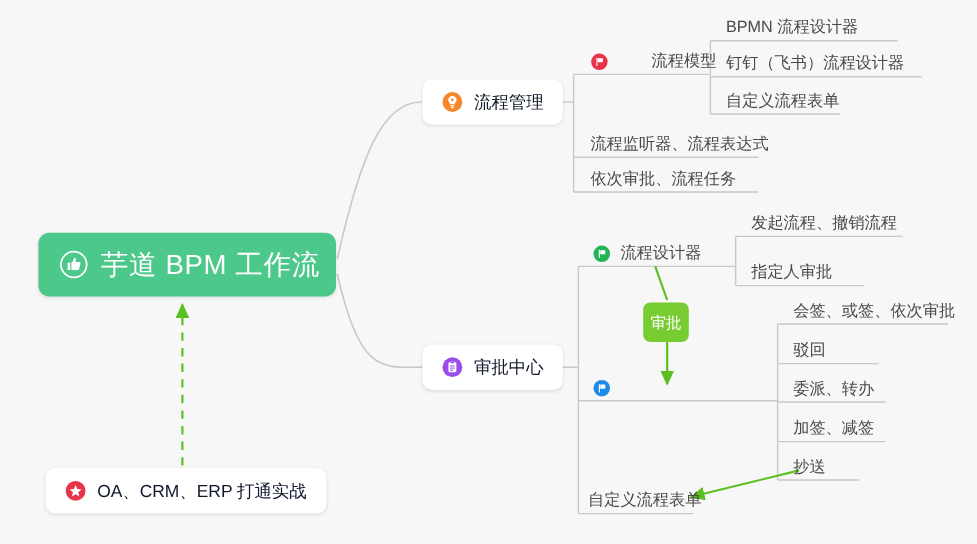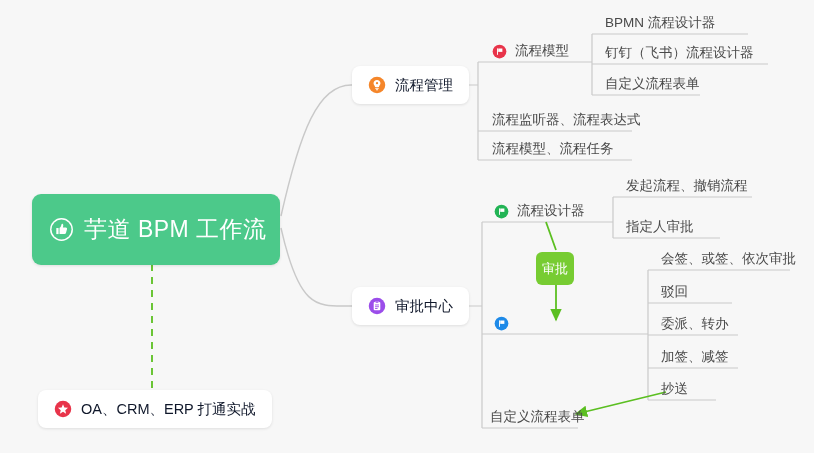--- a/index.html
+++ b/index.html
@@ -28,21 +28,21 @@
     height: 453px;
     pointer-events: none;
   }
 
   
   .root-node {
     position: absolute;
     left: 32px;
     top: 194px;
     width: 248px;
-    height: 71px;
+    height: 53px;
     background: #4cc98a;
     border-radius: 9px;
     box-shadow: 0 1px 3px rgba(0,0,0,.10);
     display: flex;
     align-items: center;
     padding-left: 17px;
     box-sizing: border-box;
   }
   .root-label {
     color: #ffffff;
@@ -207,37 +207,37 @@
         <rect x="9.9" y="5.2" width="4.2" height="2.6" rx="1.1" fill="#ffffff"></rect>
         <rect x="9.9" y="5.5" width="4.2" height="2.1" rx="1.0" fill="#9b4dea"></rect>
         <rect x="9.4" y="10.0" width="5.2" height="1.2" fill="#9b4dea"></rect>
         <rect x="9.4" y="12.4" width="5.2" height="1.2" fill="#9b4dea"></rect>
         <rect x="9.4" y="14.8" width="3.4" height="1.2" fill="#9b4dea"></rect>
       </svg>
     </span>
     <span class="card-label">审批中心</span>
   </div>
 
-  <div class="leaf" style="left:492px; top:40px;">
+  <div class="leaf" style="left:492px; top:40px;gap:28px;">
     <span class="icon">
       <svg width="15" height="15" viewBox="0 0 24 24">
         <circle cx="12" cy="12" r="11" fill="#e8344a"></circle>
         <rect x="8.0" y="6.6" width="1.5" height="11" rx="0.7" fill="#ffffff"></rect>
         <path d="M9.9 7.2 L16.6 7.2 L16.6 12.6 L9.9 12.6 Z" fill="#ffffff"></path>
       </svg>
     </span>
     <span class="leaf-label with-icon">流程模型</span>
   </div>
 
   <div class="leaf" style="left:492px; top:109px;">
     <span class="leaf-label">流程监听器、流程表达式</span>
   </div>
 
   <div class="leaf" style="left:492px; top:138px;">
-    <span class="leaf-label">流程模型、流程任务</span>
+    <span class="leaf-label">依次审批、流程任务</span>
   </div>
 
   <div class="leaf" style="left:605px; top:12px;text-align:right;">
     <span class="leaf-label">BPMN 流程设计器</span>
   </div>
 
   <div class="leaf" style="left:605px; top:42px;">
     <span class="leaf-label">钉钉（飞书）流程设计器</span>
   </div>
 

